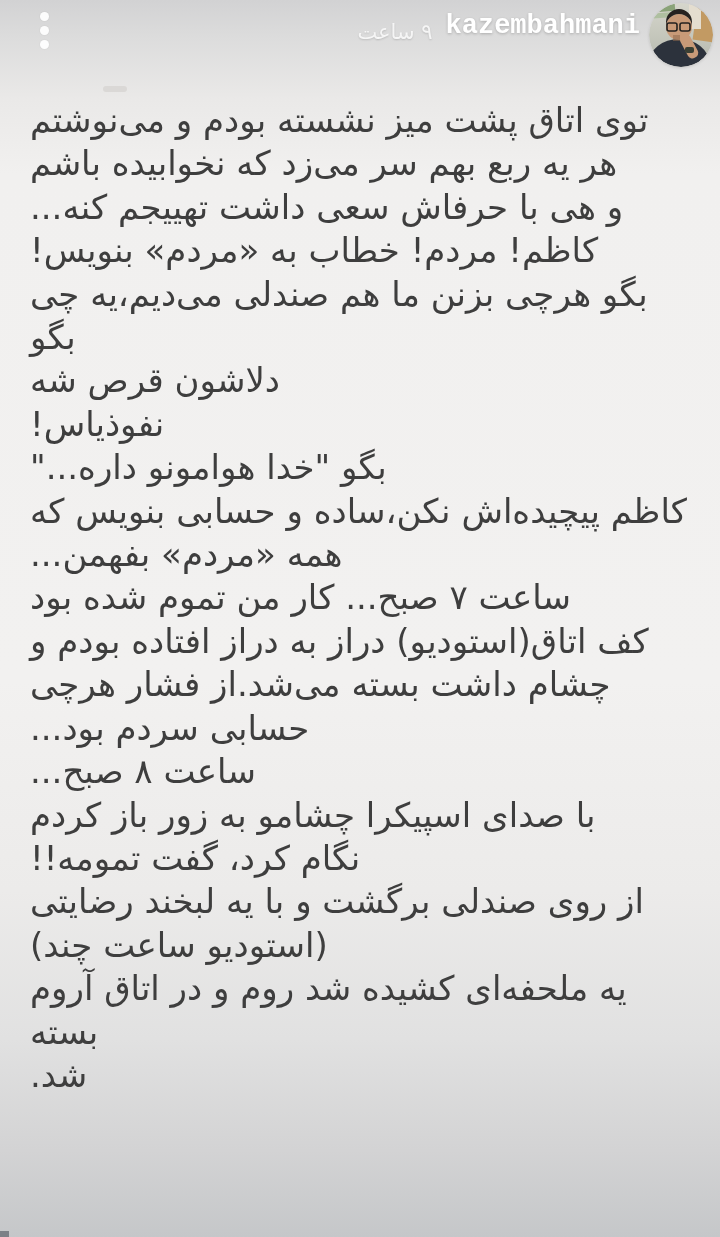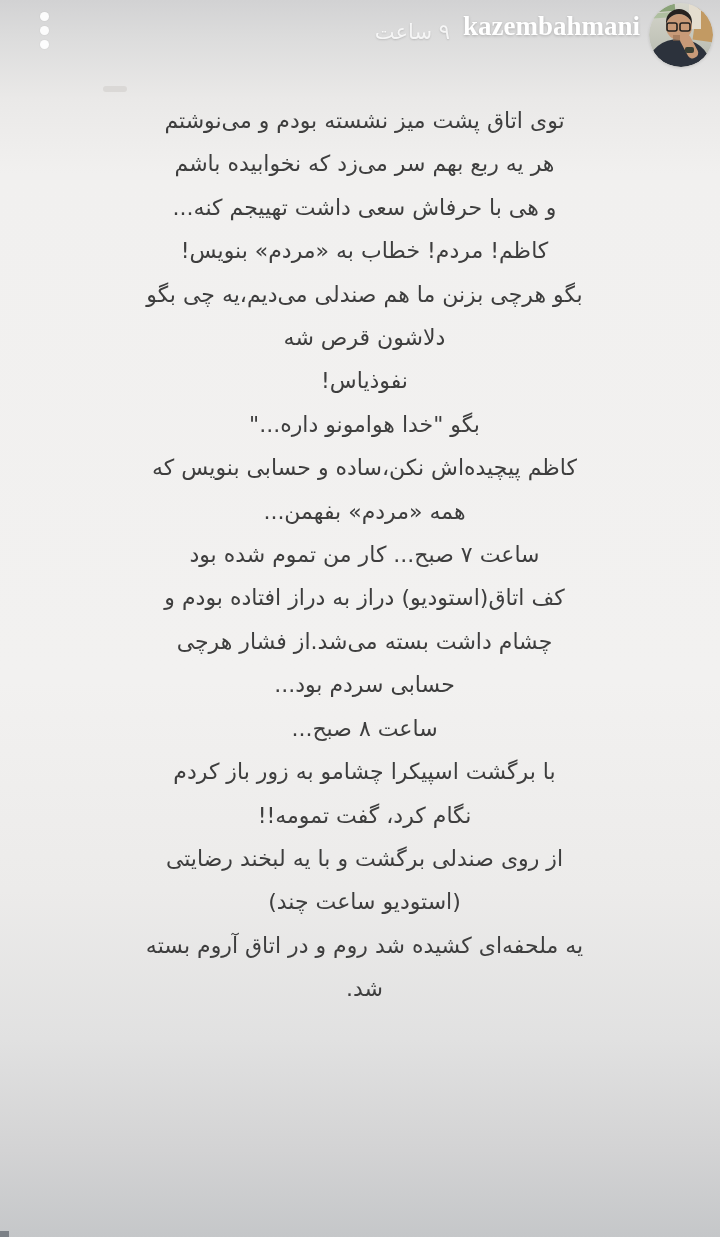--- a/index.html
+++ b/index.html
@@ -42,21 +42,21 @@
     height: 64px;
     border-radius: 50%;
     overflow: hidden;
     flex: 0 0 auto;
     margin-top: 2px;
     box-shadow: 0 1px 3px rgba(0,0,0,0.12);
   }
   .avatar svg { display: block; }
   .username {
     color: #ffffff;
-    font-family: Liberation Serif, serif;
+    font-family: Liberation Mono, monospace;
     font-weight: 700;
     font-size: 27px;
     margin: 0 9px 16px 0;
     direction: ltr;
     text-shadow: 0 1px 3px rgba(0,0,0,0.22);
     white-space: nowrap;
   }
   .timestamp {
     color: rgba(255,255,255,0.82);
     font-size: 21px;
@@ -86,23 +86,23 @@
     box-shadow: 0 0 2px rgba(0,0,0,0.08);
   }
   
   .story-text {
     position: absolute;
     top: 99px;
     left: 0;
     right: 0;
     padding: 0 21px 0 30px;
     direction: rtl;
-    text-align: center;
+    text-align: left;
     color: #3e3e3e;
-    font-size: 22px;
+    font-size: 34px;
     line-height: 43.4px;
     letter-spacing: 0;
   }
   .story-text p {
     margin: 0;
     padding: 0;
   }
   
   .smudge-mark {
     position: absolute;
@@ -182,21 +182,21 @@
     <p>دلاشون قرص شه</p>
     <p>نفوذیاس!</p>
     <p>بگو "خدا هوامونو داره..."</p>
     <p>کاظم پیچیده‌اش نکن،ساده و حسابی بنویس که</p>
     <p>همه «مردم» بفهمن...</p>
     <p>ساعت ۷ صبح... کار من تموم شده بود</p>
     <p>کف اتاق(استودیو) دراز به دراز افتاده بودم و</p>
     <p>چشام داشت بسته می‌شد.از فشار هرچی</p>
     <p>حسابی سردم بود...</p>
     <p>ساعت ۸ صبح...</p>
-    <p>با برگشت اسپیکرا چشامو به زور باز کردم</p>
+    <p>با صدای اسپیکرا چشامو به زور باز کردم</p>
     <p>نگام کرد، گفت تمومه!!</p>
     <p>از روی صندلی برگشت و با یه لبخند رضایتی</p>
     <p>(استودیو ساعت چند)</p>
     <p>یه ملحفه‌ای کشیده شد روم و در اتاق آروم بسته</p>
     <p>شد.</p>
   </div>
 
   <div class="bottom-corner-mark"></div>
 
 </div>

